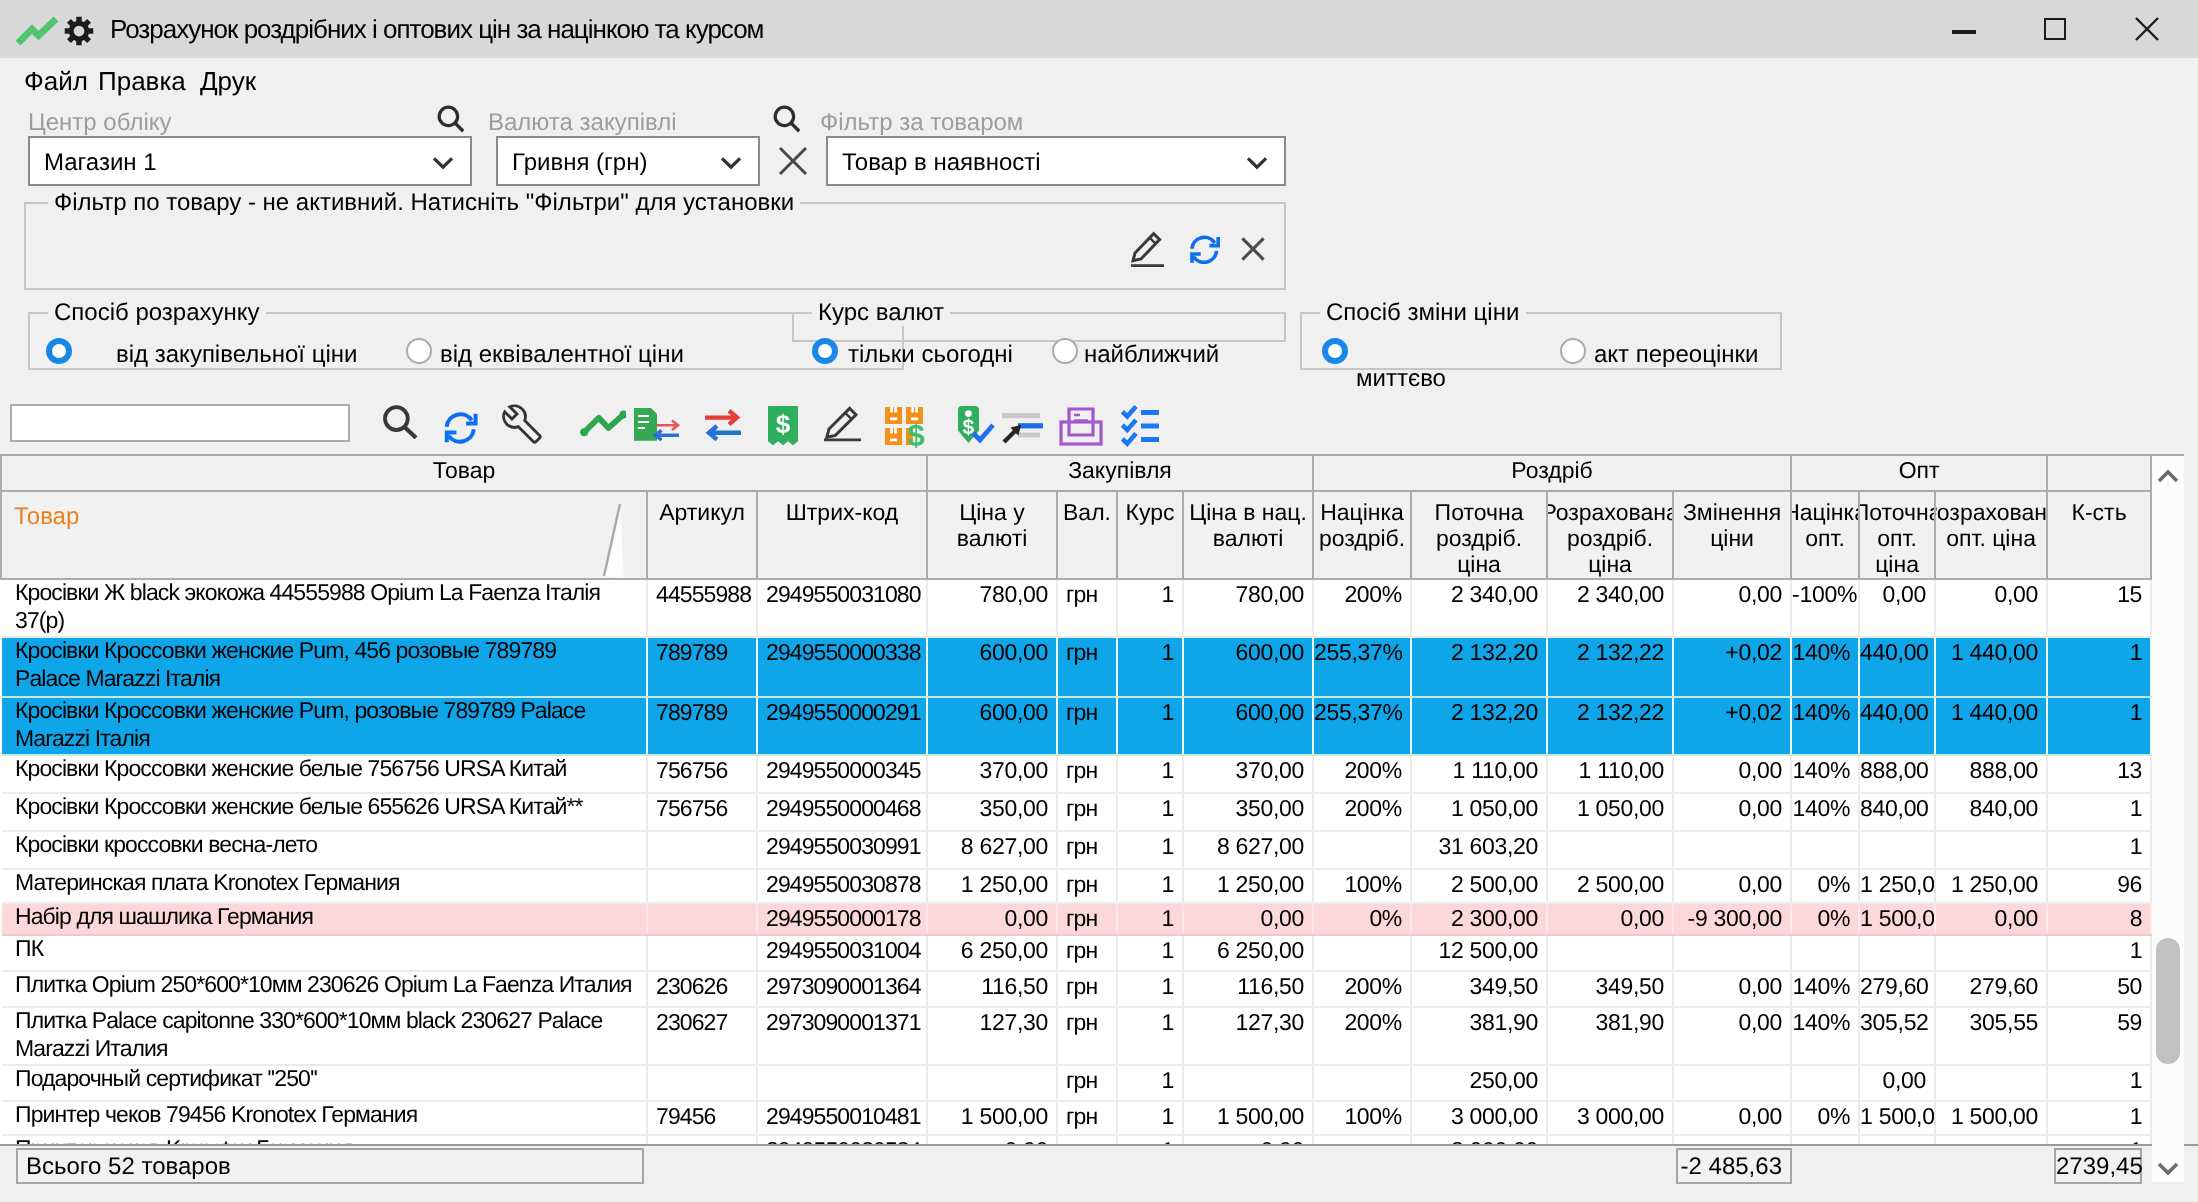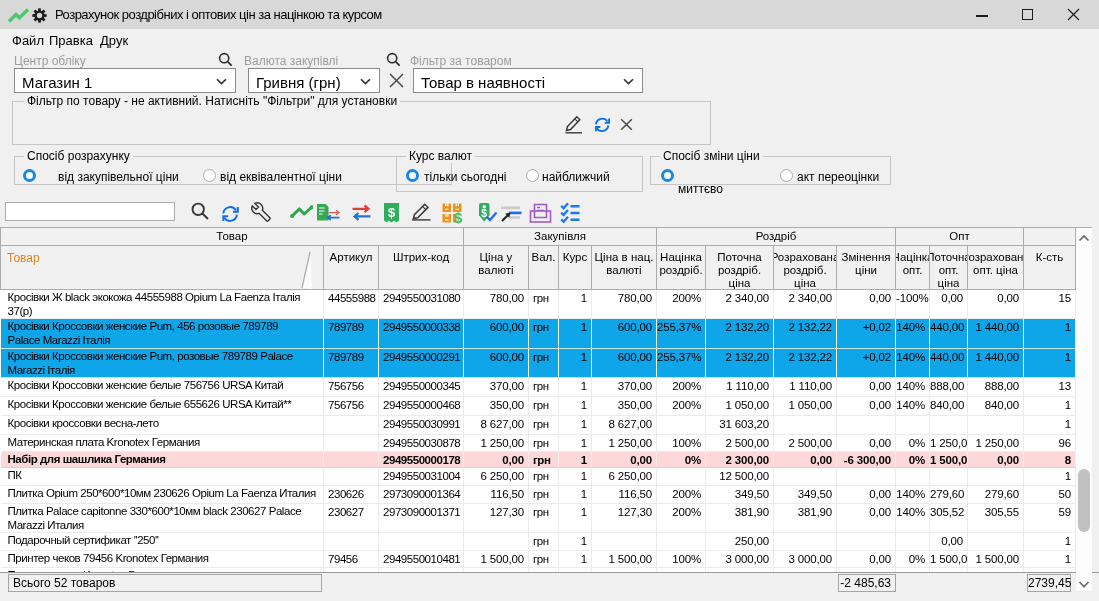--- a/index.html
+++ b/index.html
@@ -11,21 +11,21 @@
 #titlebar { position:absolute; left:0; top:0; width:1099px; height:29px; background:#d8d8d8; }
 #title { position:absolute; left:55px; top:7px; font-size:13px; font-weight:normal; letter-spacing:-0.5px; }
 
 .menuitem { position:absolute; top:33px; font-size:13px; }
 
 
 .flabel { position:absolute; top:54px; font-size:12px; color:#9d9d9d; }
 
 
 .combo { position:absolute; top:68px; height:25px; background:#fff; border:1px solid #8a8a8a; }
-.combo span { position:absolute; left:7px; top:5px; font-size:15px; }
+.combo span { position:absolute; left:7px; top:5px; font-size:12px; }
 .combo svg { position:absolute; right:8px; top:9px; }
 
 
 .gbox { position:absolute; border:1px solid #c6c6c6; }
 .gtitle { position:absolute; top:-8px; font-size:12px; background:#f0f0f0; padding:0 3px; white-space:nowrap; }
 
 
 .radio-on { position:absolute; width:13px; height:13px; border-radius:50%; background:#fff; border:3.5px solid #1887e8; }
 .radio-off { position:absolute; width:13px; height:13px; border-radius:50%; background:#fff; border:1px solid #ababab; }
 .rlabel { position:absolute; font-size:12px; white-space:nowrap; }
@@ -46,21 +46,21 @@
 .hct { padding-left:6px; }
 .htowar { color:#e8821e; font-size:12px; }
 .hpencil { position:absolute; right:9px; top:2px; }
 .dr td { border-right:1px solid #ebebeb; border-bottom:1px solid #ebebeb; font-size:11.5px; padding-top:1px; letter-spacing:-0.15px; }
 .dr .c0 { padding-left:7px; padding-right:2px; }
 .c0 .wrap { line-height:13.5px; white-space:nowrap; overflow:hidden; letter-spacing:-0.45px; }
 .nw { white-space:nowrap; overflow:hidden; line-height:14px; }
 .cl .nw { padding-left:4px; letter-spacing:-0.45px; }
 .cr .nw { text-align:right; padding-right:4px; }
 .rg td { background:#0ea5e9; border-right-color:#eefaf4; border-bottom-color:#c9e6d6; }
-.rp td { background:#fcd8d8; border-right-color:#fde9e9; border-bottom-color:#f0caca;font-weight:bold; }
+.rp td { background:#fcd8d8; border-right-color:#fde9e9; border-bottom-color:#f0caca; }
 
 
 #footstrip { position:absolute; left:0; top:572px; width:1099px; height:22px; background:#f0f0f0; border-top:1px solid #9a9a9a; }
 .fbox { position:absolute; top:574px; height:18px; border:1px solid #a5a5a5; background:#f1f1f1; font-size:12px; line-height:16px; }
 
 
 #vscroll { position:absolute; left:1076px; top:228px; width:16px; height:363px; background:#fcfcfc; }
 #vthumb { position:absolute; left:1078px; top:469px; width:12px; height:63px; background:#c1c1c1; border-radius:6px; }
 </style>
 </head>
@@ -120,21 +120,21 @@
 <svg class="abs" style="left:388px;top:72px" width="17" height="17" viewBox="0 0 17 17">
  <path d="M2 2 L15 15 M15 2 L2 15" stroke="#4a4a4a" stroke-width="1.5"></path>
 </svg>
 <div class="combo" style="left:413px;width:230px">
     <span>Товар в наявності</span>
  <svg width="11" height="7" viewBox="0 0 11 7">
       <path d="M1 1.2 L5.5 5.6 L10 1.2" stroke="#303030" stroke-width="1.6" fill="none"></path>
     </svg>
 </div>
 
-<div class="gbox" style="left:12px;top:101px;width:699px;height:44px">
+<div class="gbox" style="left:12px;top:101px;width:631px;height:44px">
  <span class="gtitle" style="left:11px">Фільтр по товару - не активний. Натисніть "Фільтри" для установки</span>
 </div>
 
 <svg class="abs" style="left:563px;top:114px" width="23" height="22" viewBox="0 0 23 22">
   <path d="M4.5 12.5 L13.8 2.8 L16.8 5.8 L7.5 15.5 L3.5 16.4 Z" fill="none" stroke="#3a3a3a" stroke-width="1.5"></path>
   <path d="M11.8 4.8 L14.8 7.8" stroke="#3a3a3a" stroke-width="1.2"></path>
   <path d="M2.5 18.8 L19 18.8" stroke="#3a3a3a" stroke-width="1.4"></path>
 </svg>
 <svg class="abs" style="left:592px;top:114px" width="20" height="20" viewBox="0 0 22 22">
   <g stroke="#0d6ef0" stroke-width="2" fill="none">
@@ -149,21 +149,21 @@
 </svg>
 
 <div class="gbox" style="left:14px;top:156px;width:438px;height:29px">
  <span class="gtitle" style="left:9px">Спосіб розрахунку</span>
 </div>
 <div class="radio-on" style="left:23px;top:169px"></div>
 <span class="rlabel" style="left:58px;top:170px">від закупівельної ціни</span>
 <div class="radio-off" style="left:203px;top:169px"></div>
 <span class="rlabel" style="left:220px;top:170px">від еквівалентної ціни</span>
 
-<div class="gbox" style="left:396px;top:156px;width:247px;height:36px">
+<div class="gbox" style="left:396px;top:156px;width:247px;height:15px">
  <span class="gtitle" style="left:9px">Курс валют</span>
 </div>
 <div class="radio-on" style="left:406px;top:169px"></div>
 <span class="rlabel" style="left:424px;top:170px">тільки сьогодні</span>
 <div class="radio-off" style="left:526px;top:169px"></div>
 <span class="rlabel" style="left:542px;top:170px">найближчий</span>
 
 <div class="gbox" style="left:650px;top:156px;width:241px;height:29px">
  <span class="gtitle" style="left:9px">Спосіб зміни ціни</span>
 </div>
@@ -744,21 +744,21 @@
           <td class="cr">
             <div class="nw">0%</div>
           </td>
           <td class="cr">
             <div class="nw">2 300,00</div>
           </td>
           <td class="cr">
             <div class="nw">0,00</div>
           </td>
           <td class="cr">
-            <div class="nw">-6 300,00</div>
+            <div class="nw">-9 300,00</div>
           </td>
           <td class="cr">
             <div class="nw">0%</div>
           </td>
           <td class="cr">
             <div class="nw">1 500,00</div>
           </td>
           <td class="cr">
             <div class="nw">0,00</div>
           </td>

